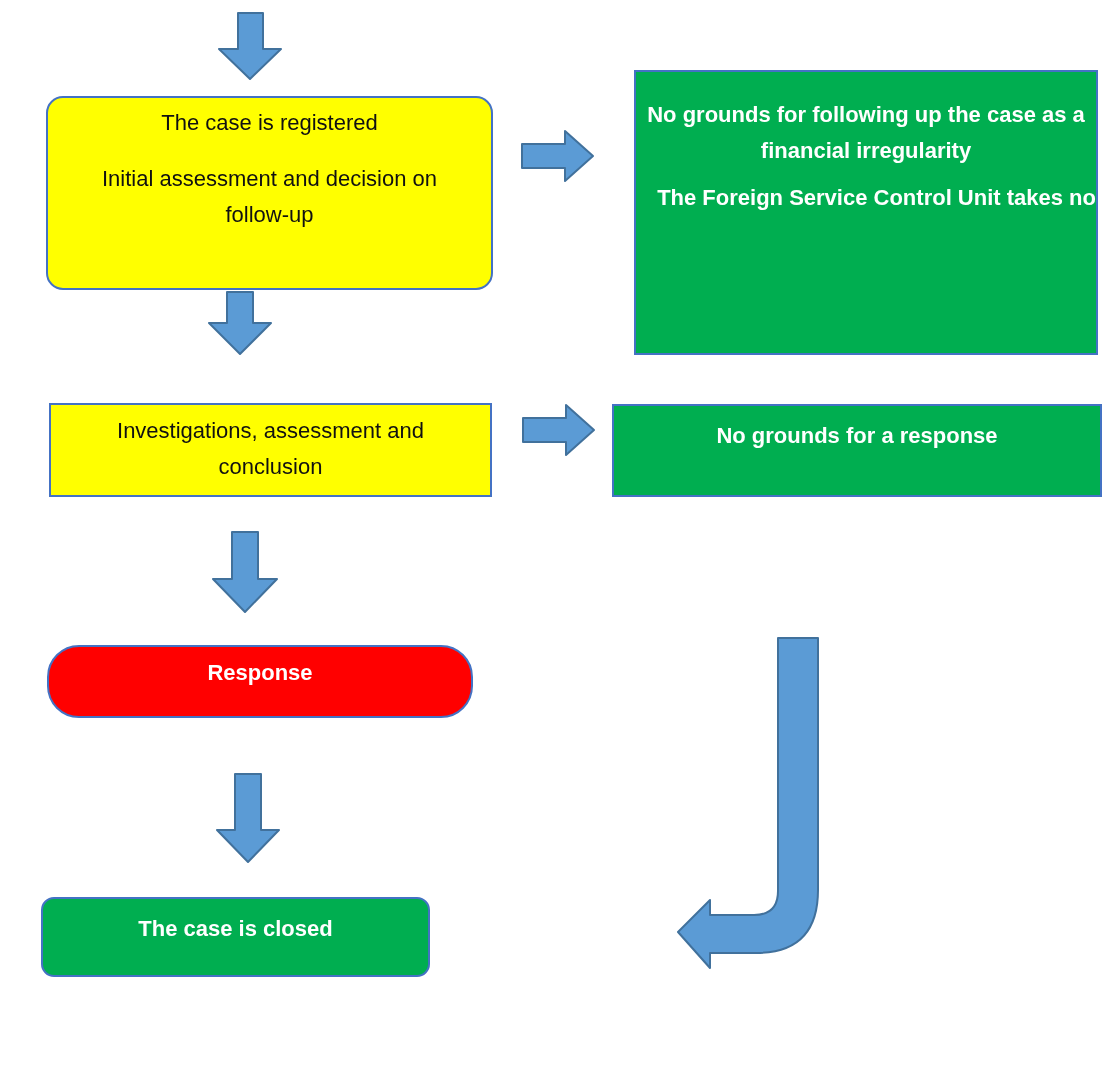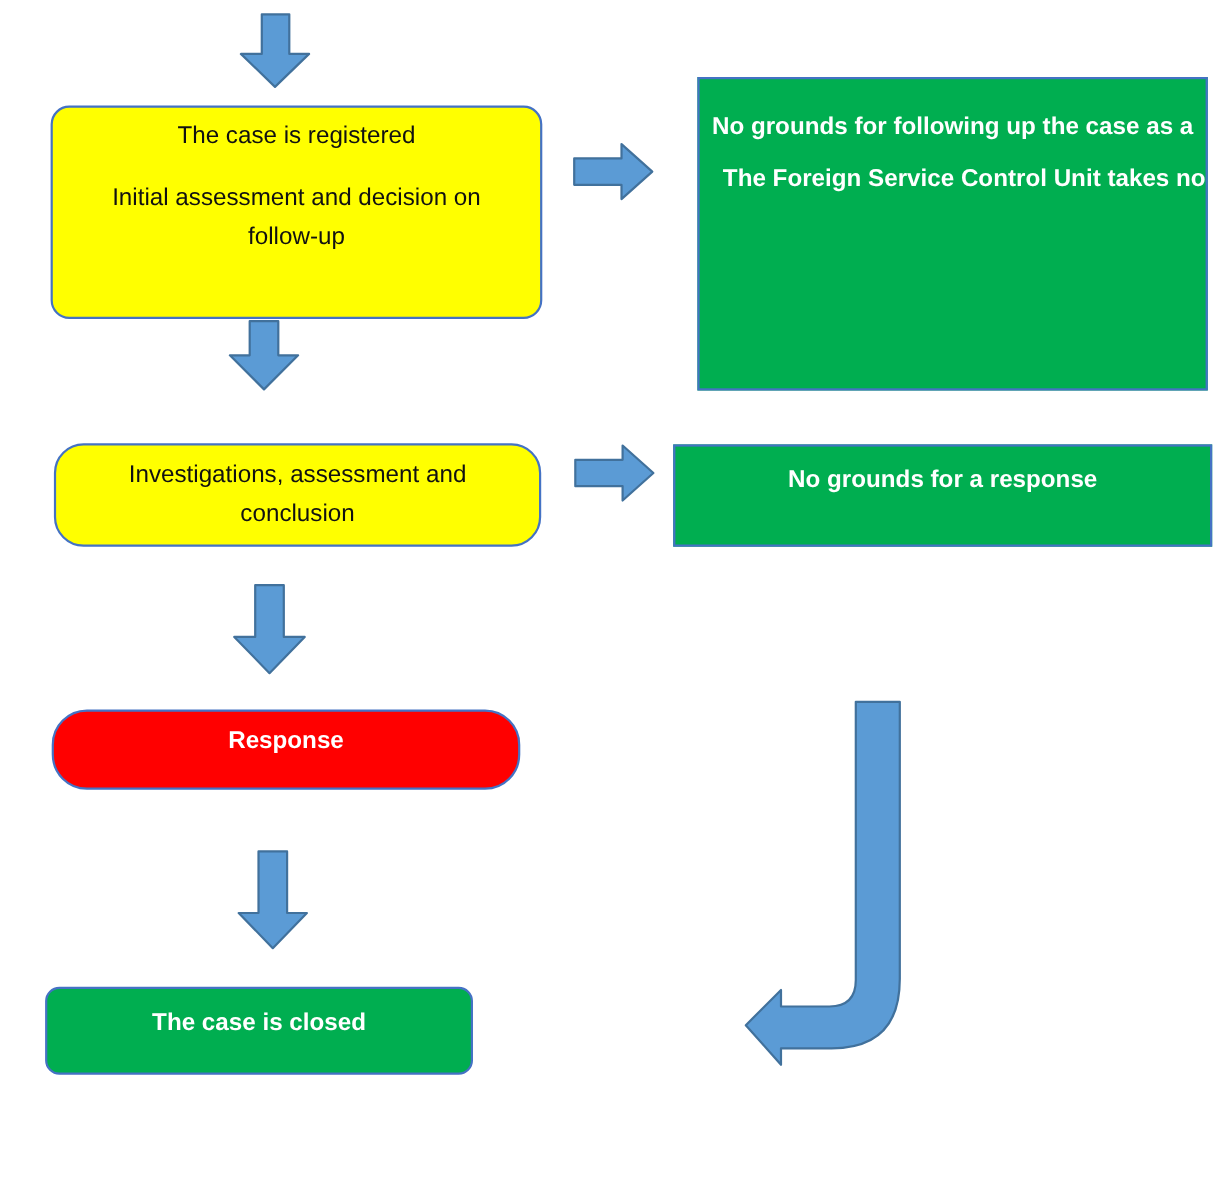--- a/index.html
+++ b/index.html
@@ -27,21 +27,21 @@
   }
   .node .ln{line-height:36px;white-space:nowrap;}
   .node .gap{margin-top:20px;}
   .node .gap-sm{margin-top:11px;text-align:right;}
   .yellow{background:var(--yellow_fill,#ffff00);color:var(--text_dark,#111);font-weight:400;}
   .green{background:var(--green_fill,#00ae50);color:var(--text_light,#fff);font-weight:700;}
   .red{background:var(--red_fill,#ff0000);color:var(--text_light,#fff);font-weight:700;}
 
   .n-registered   {left:46px;  top:96px;  width:447px; height:194px; padding-top:7px;border-radius:17px;}
   .n-no-followup  {left:612px; top:70px;  width:464px; height:285px; padding-top:25px;margin-left:22px;}
-  .n-investigate  {left:49px;  top:403px; width:443px; height:94px;  padding-top:8px;border-radius:27px;}
+  .n-investigate  {left:49px;  top:403px; width:443px; height:94px;  padding-top:8px;}
   .n-no-response  {left:612px; top:404px; width:490px; height:93px;  padding-top:12px;}
   .n-response     {left:47px;  top:645px; width:426px; height:73px;  padding-top:8px;border-radius:32px;}
   .n-closed       {left:41px;  top:897px; width:389px; height:80px;  padding-top:12px;border-radius:13px;}
 </style>
 </head>
 <body>
 
 <div class="canvas">
 
   <svg class="arrows-layer" width="1120" height="1085" viewBox="0 0 1120 1085">
@@ -62,20 +62,21 @@
   </svg>
 
   <div class="node yellow n-registered">
     <div class="ln">The case is registered</div>
     <div class="ln gap">Initial assessment and decision on</div>
     <div class="ln">follow-up</div>
   </div>
 
   <div class="node green n-no-followup">
     <div class="ln">No grounds for following up the case as a</div>
+    <div class="ln">financial irregularity</div>
     <div class="ln gap-sm">The Foreign Service Control Unit takes no</div>
   </div>
 
   <div class="node yellow n-investigate">
     <div class="ln">Investigations, assessment and</div>
     <div class="ln">conclusion</div>
   </div>
 
   <div class="node green n-no-response">
     <div class="ln">No grounds for a response</div>

